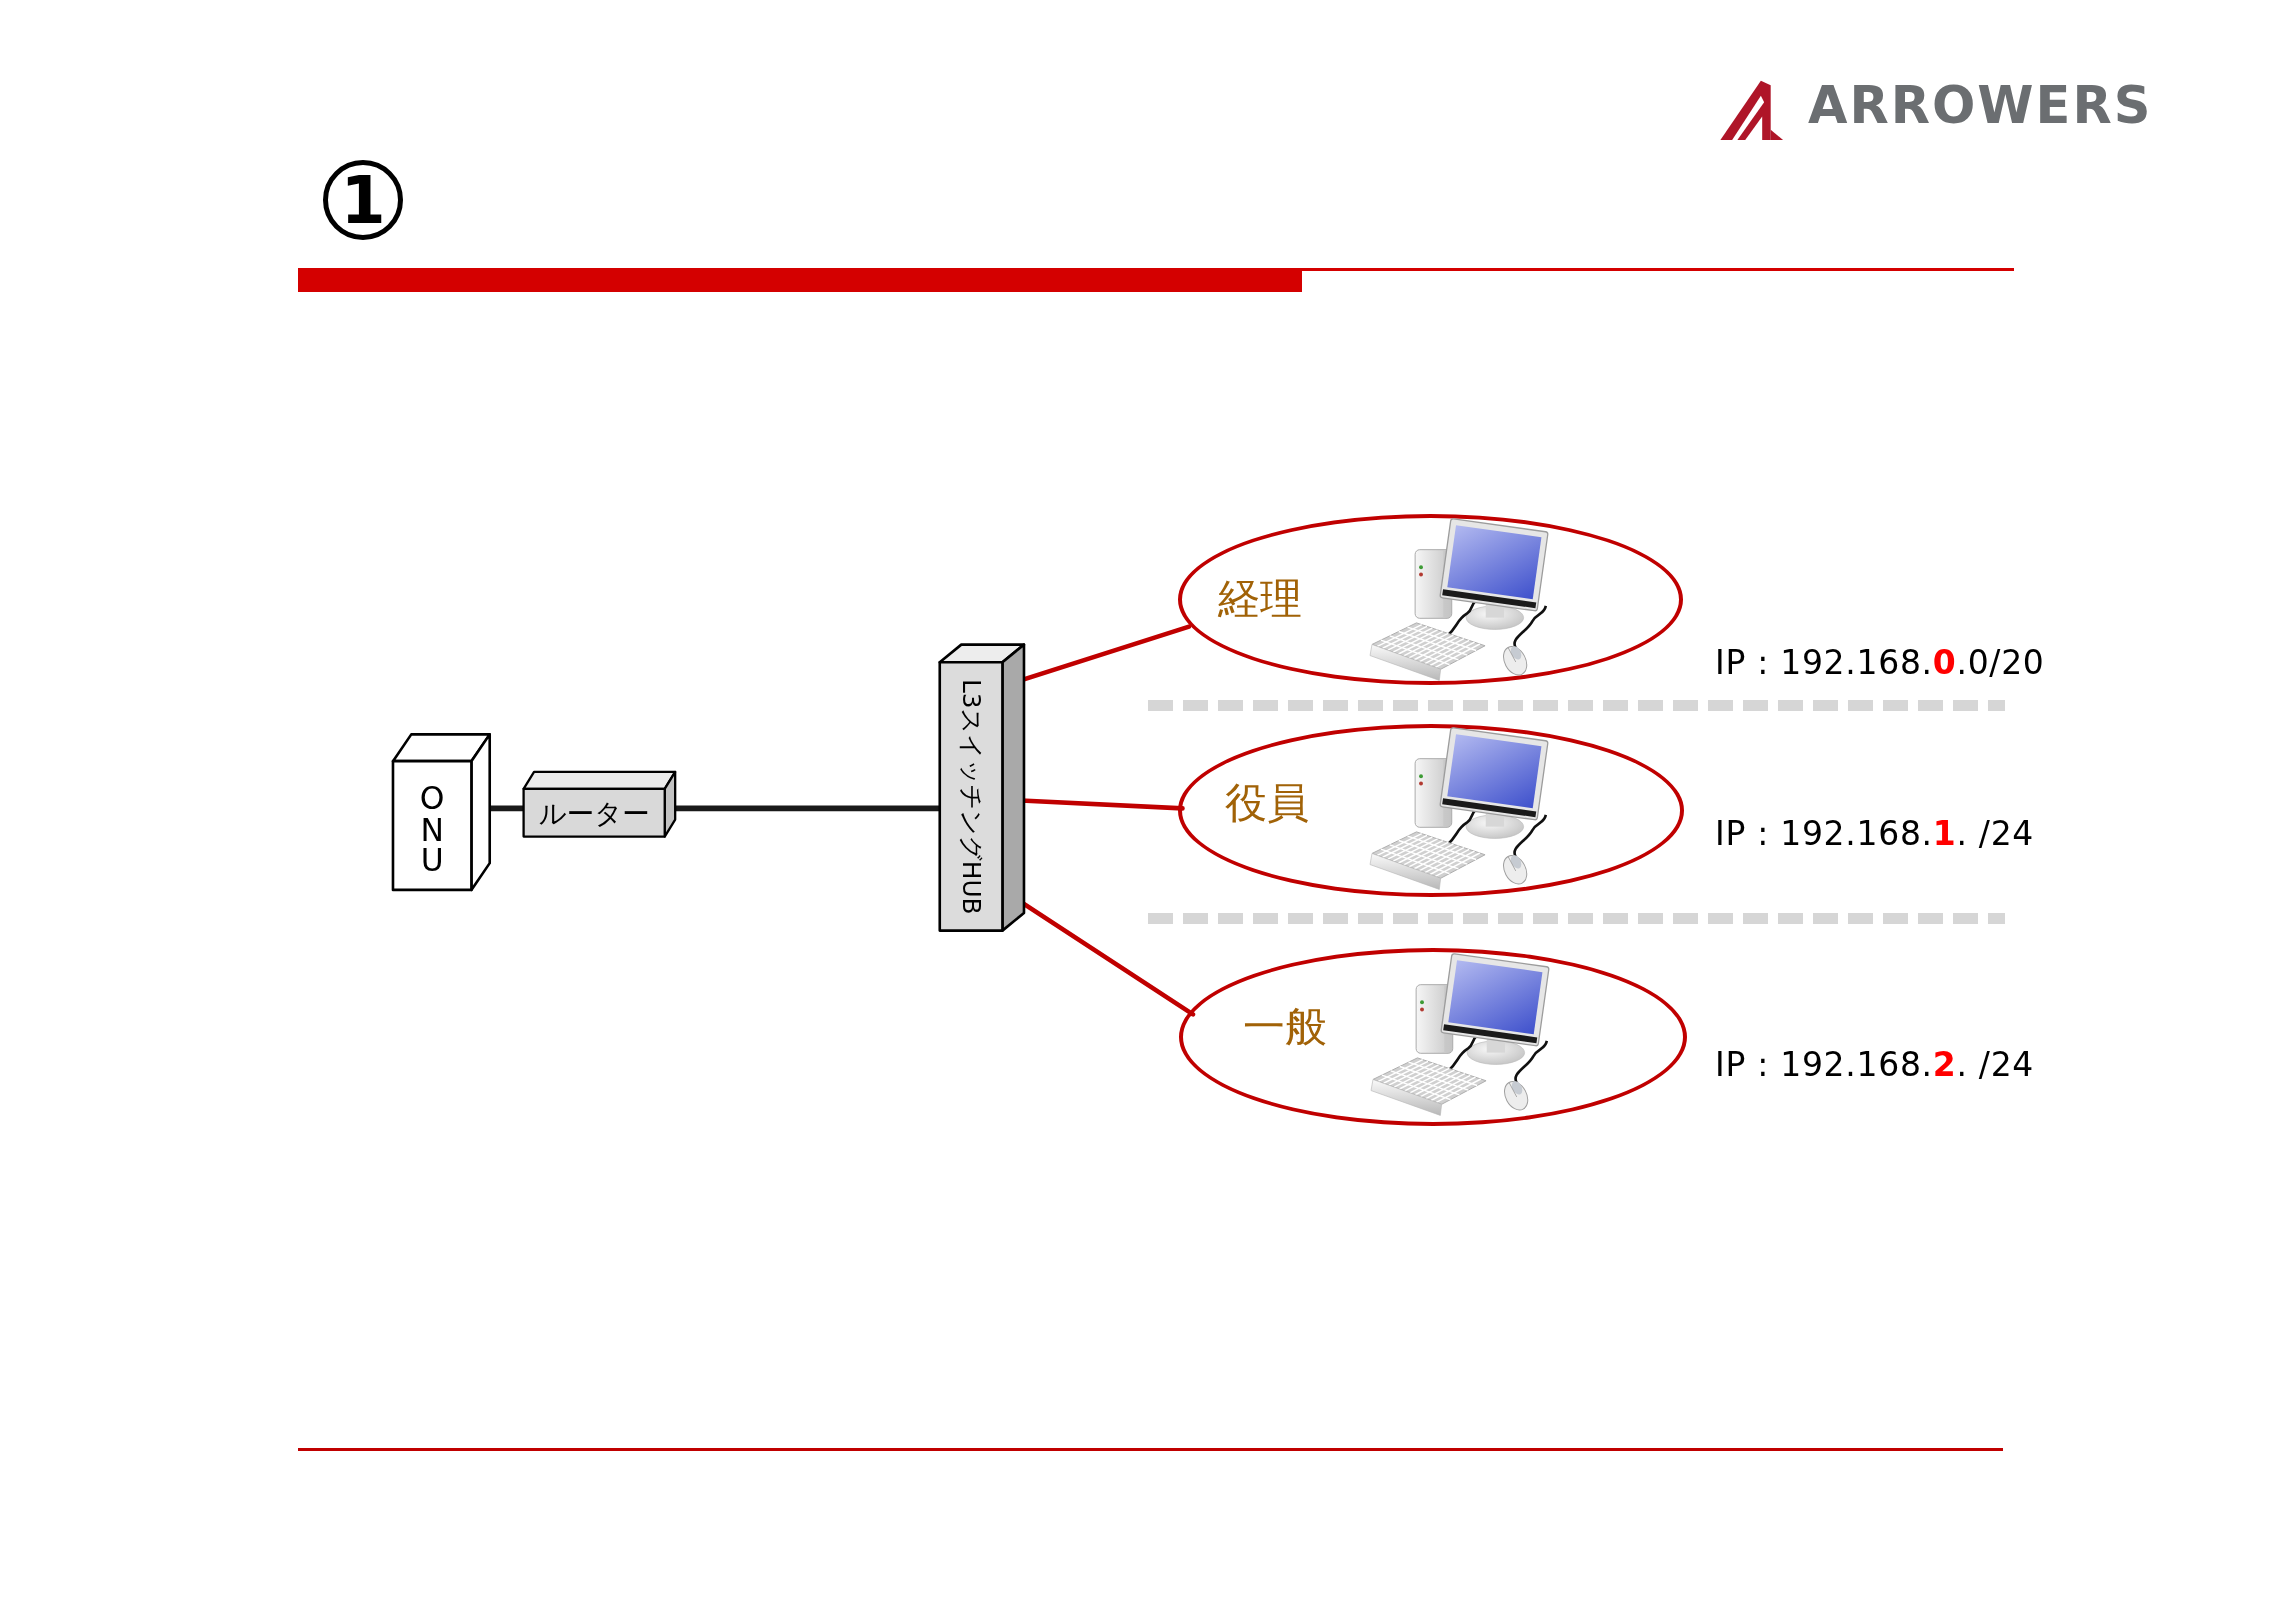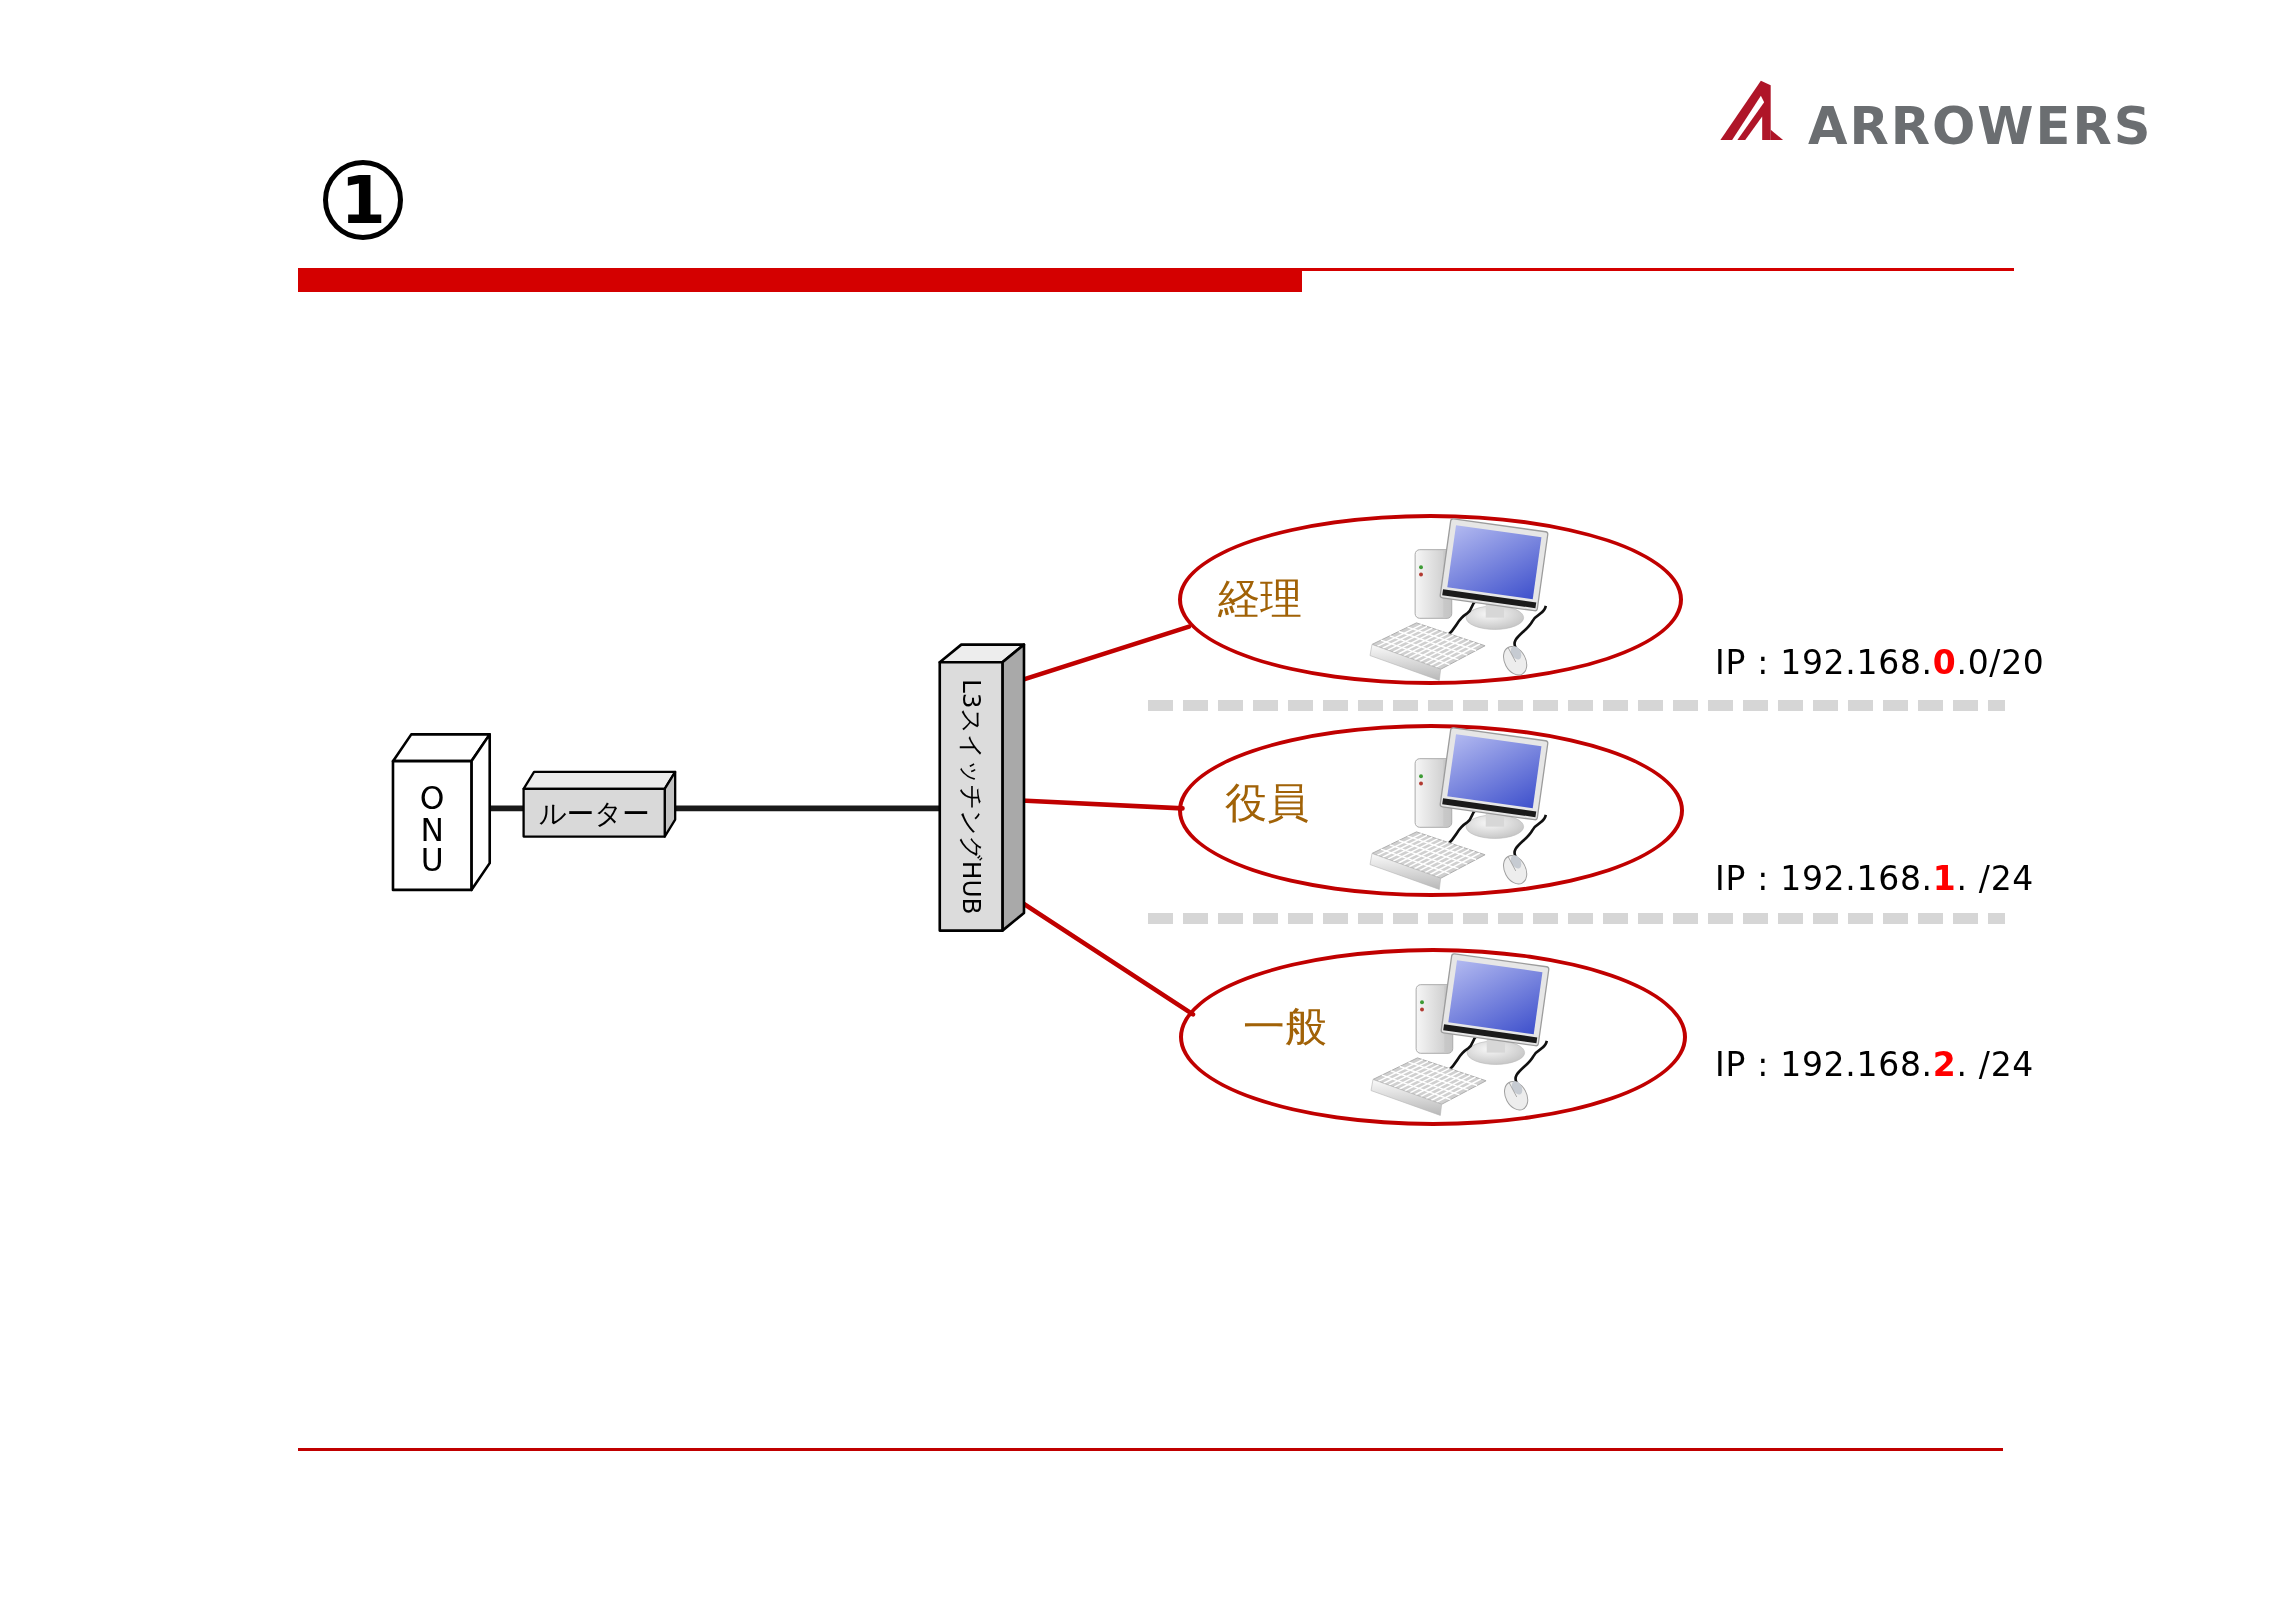--- a/index.html
+++ b/index.html
@@ -14,21 +14,21 @@
   .badge{position:absolute;left:323px;top:160px;width:80px;height:80px;border:5.9px solid #000;
          border-radius:50%;display:flex;align-items:center;justify-content:center;
          font-size:65px;font-weight:bold;color:#000;}
   .bar-thick{position:absolute;left:298px;top:268px;width:1004px;height:24px;background:var(--bar_red);}
   .bar-thin{position:absolute;left:1302px;top:268px;width:712px;height:3.3px;background:var(--bar_red);}
 
   
   .logo{position:absolute;left:1719px;top:80px;display:flex;align-items:flex-start;}
   .logo-mark{width:72px;height:64px;}
   .logo-text{font-size:51px;font-weight:bold;letter-spacing:2px;color:var(--logo_text_gray);
-             line-height:1;margin-left:17px;margin-top:21px;text-align:center;}
+             line-height:1;margin-left:17px;text-align:center;}
 
   
   .wires{position:absolute;left:0;top:0;pointer-events:none;}
   .wires .black-line{stroke:#1A1A1A;stroke-width:9;}
   .wires .red-line{stroke:var(--accent_red);stroke-width:7;stroke-linecap:round;}
 
   .device{position:absolute;}
   .device text{font-family:"DejaVu Sans",sans-serif;fill:#000;}
   .face{stroke:#000;stroke-width:4;stroke-linejoin:round;}
 
@@ -44,21 +44,21 @@
   .gl3{left:1219px;top:1006px;margin-left:24px;}
 
   
   .dashline{position:absolute;height:11px;width:857px;left:1148px;
             background:repeating-linear-gradient(to right,var(--dash_gray) 0 25px,transparent 25px 35px);}
   .d1{top:700px;} .d2{top:913px;}
 
   
   .ip{position:absolute;left:1715px;font-size:33px;color:#000;line-height:1;letter-spacing:0.7px;white-space:pre;}
   .ip .hl{color:var(--ip_highlight_red);font-weight:bold;}
-  .ip1{top:646px;} .ip2{top:862px;} .ip3{top:1048px;}
+  .ip1{top:646px;} .ip2{top:817px;} .ip3{top:1048px;}
 
   
   .pc{position:absolute;width:262px;height:183px;}
   .pc1{left:1341px;top:517px;} .pc2{left:1341px;top:726px;} .pc3{left:1342px;top:952px;}
 
   .bottom-line{position:absolute;left:298px;top:1448px;width:1705px;height:2.6px;background:var(--accent_red);}
   .defs-holder{position:absolute;width:0;height:0;overflow:hidden;}
 </style>
 </head>
 <body>

